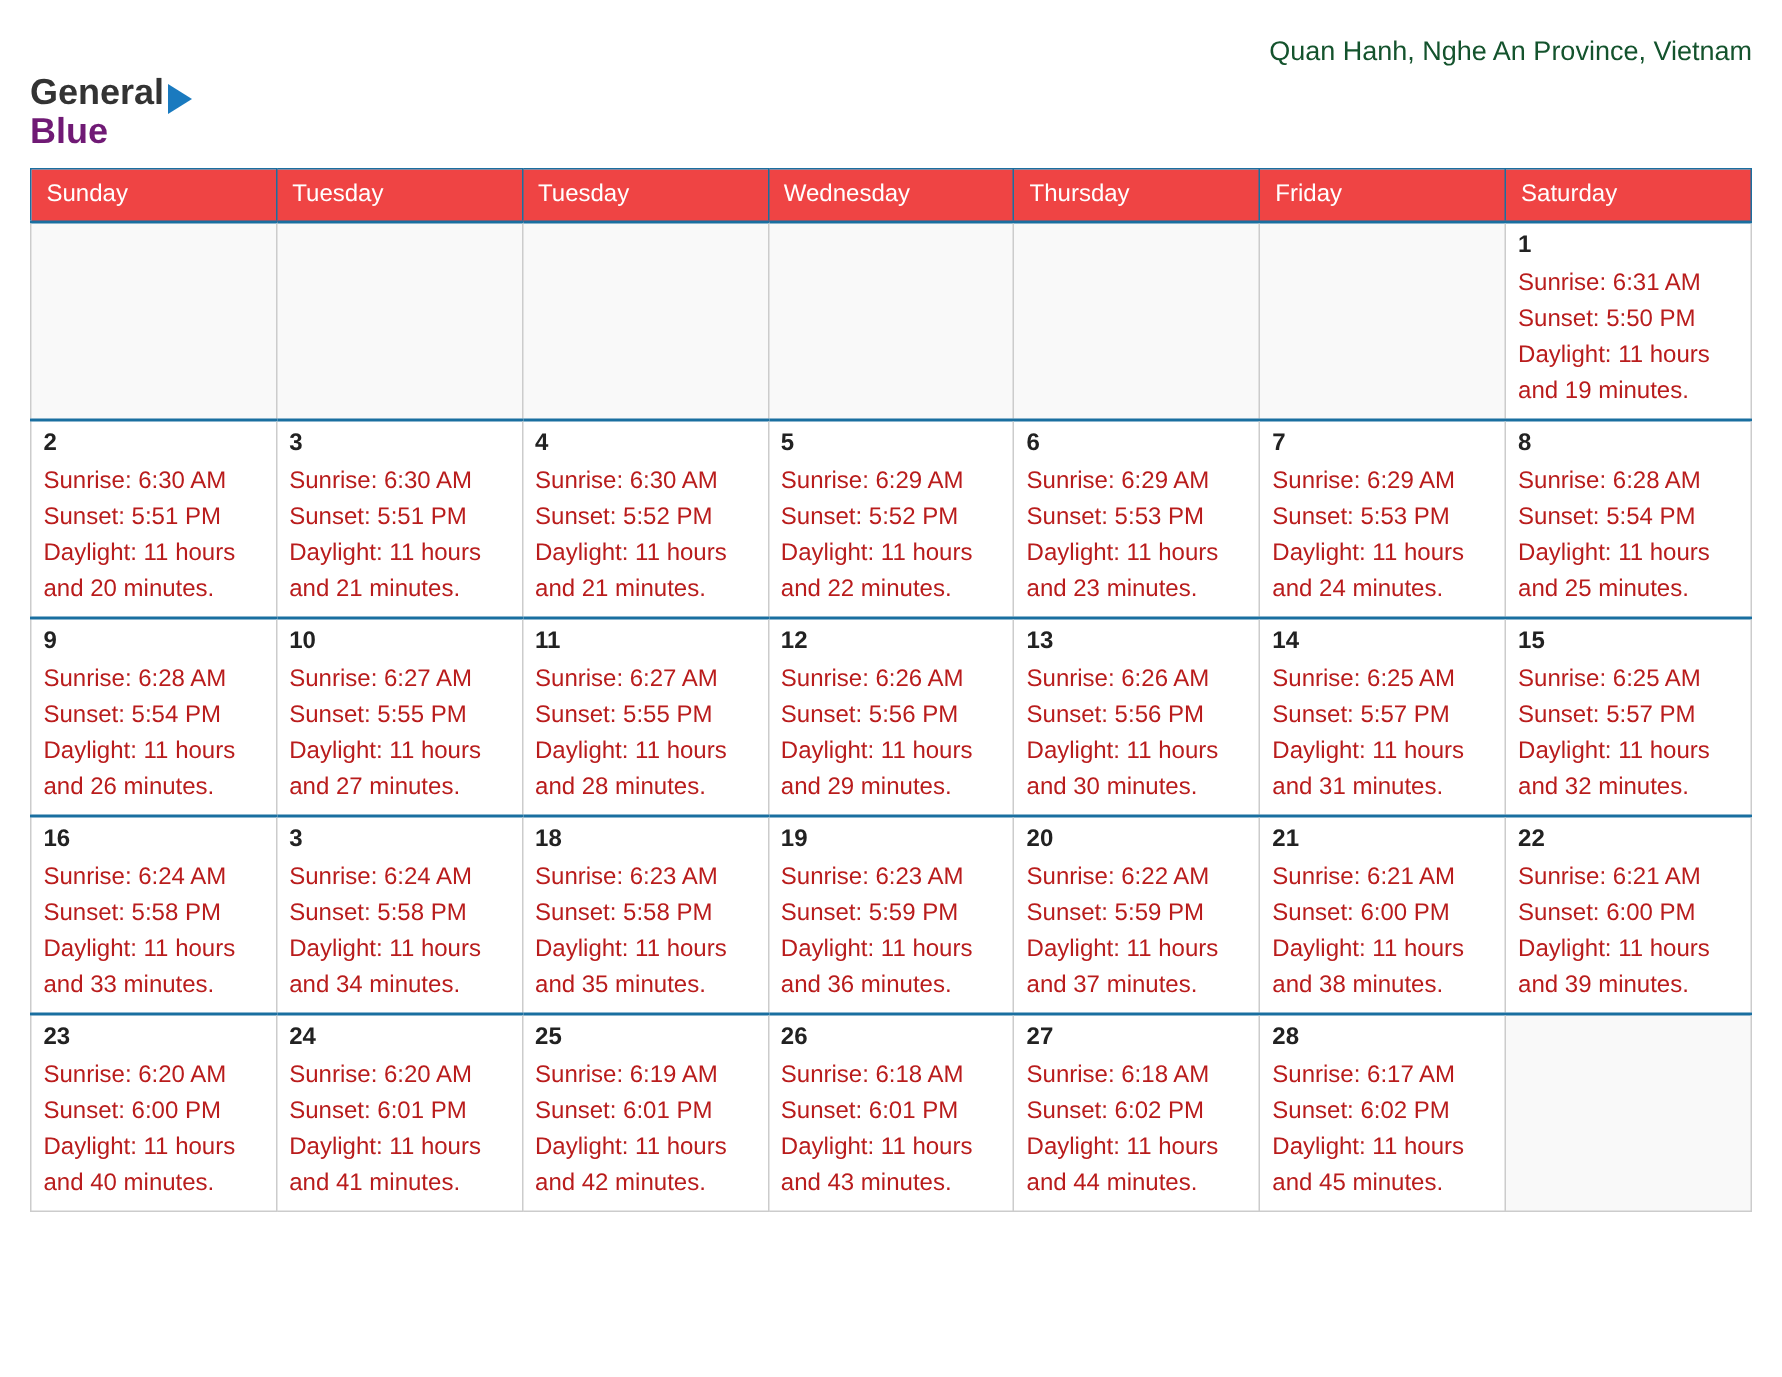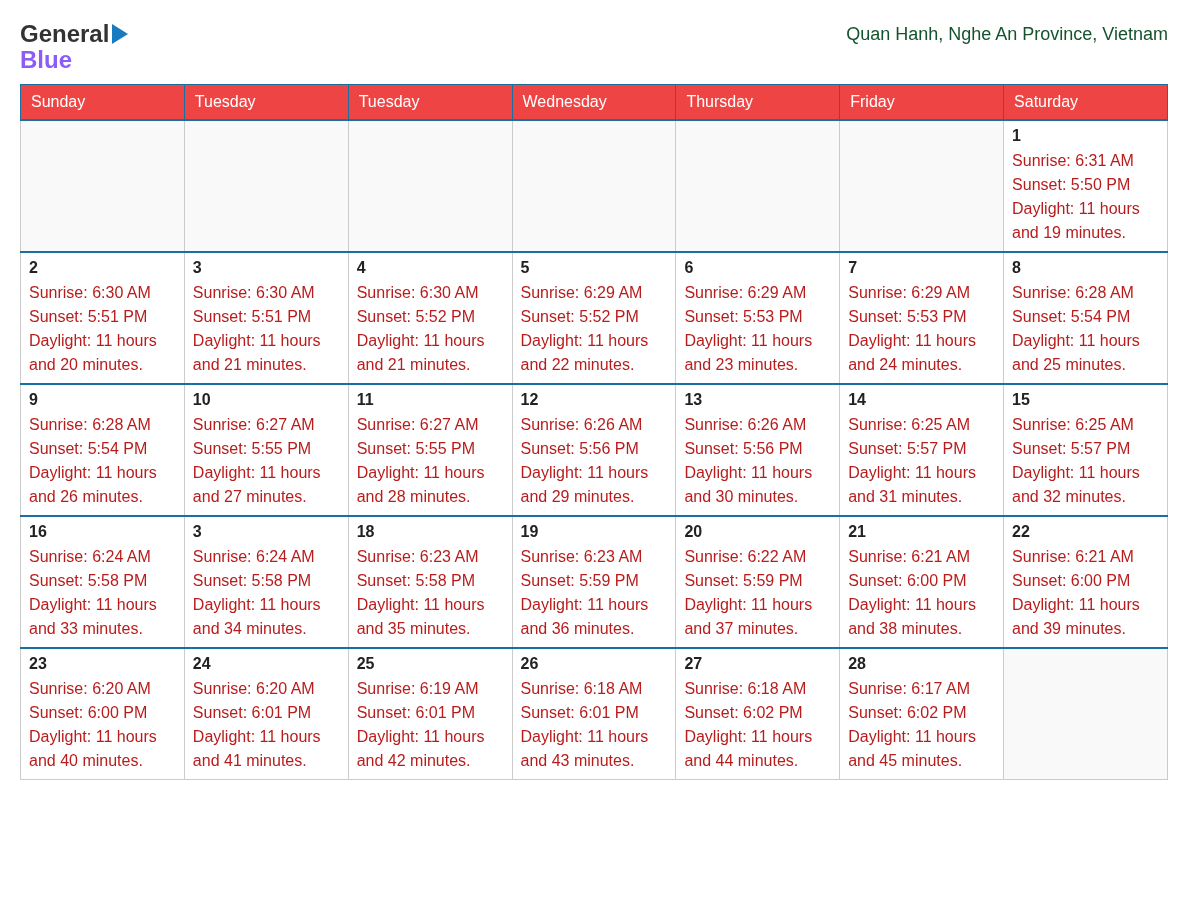--- a/index.html
+++ b/index.html
@@ -46,31 +46,31 @@
       line-height: 1.5;
     }
     
     .empty-cell { background: #f9f9f9; }
     
     tr:first-child td { border-top: 2px solid #1a6fa0; }
     
     .week-row td { border-top: 2px solid #1a6fa0; }
 
     .logo-wrapper { display: flex; flex-direction: column; }
-    .logo-line1 { display: flex; align-items: center; font-size: 24px; font-weight: bold; color: #333; }
+    .logo-line1 { display: flex; align-items: flex-end; font-size: 24px; font-weight: bold; color: #333; margin-top: 28px; }
     .logo-line1 .blue-arrow {
       display: inline-block;
       width: 0; height: 0;
       border-top: 10px solid transparent;
       border-bottom: 10px solid transparent;
       border-left: 16px solid #1a7abf;
       margin-left: 3px;
       vertical-align: middle;
     }
-    .logo-line2 { color: #8b5cf6; font-size: 24px; font-weight: bold; margin-top: -2px; }
+    .logo-line2 { color: #701a75; font-size: 24px; font-weight: bold; margin-top: -2px; }
   </style>
 </head>
 <body>
 
 <div class="header">
   <div class="logo-wrapper">
     <div class="logo-line1">
       <span>General</span>
       <span class="blue-arrow"></span>
     </div>

